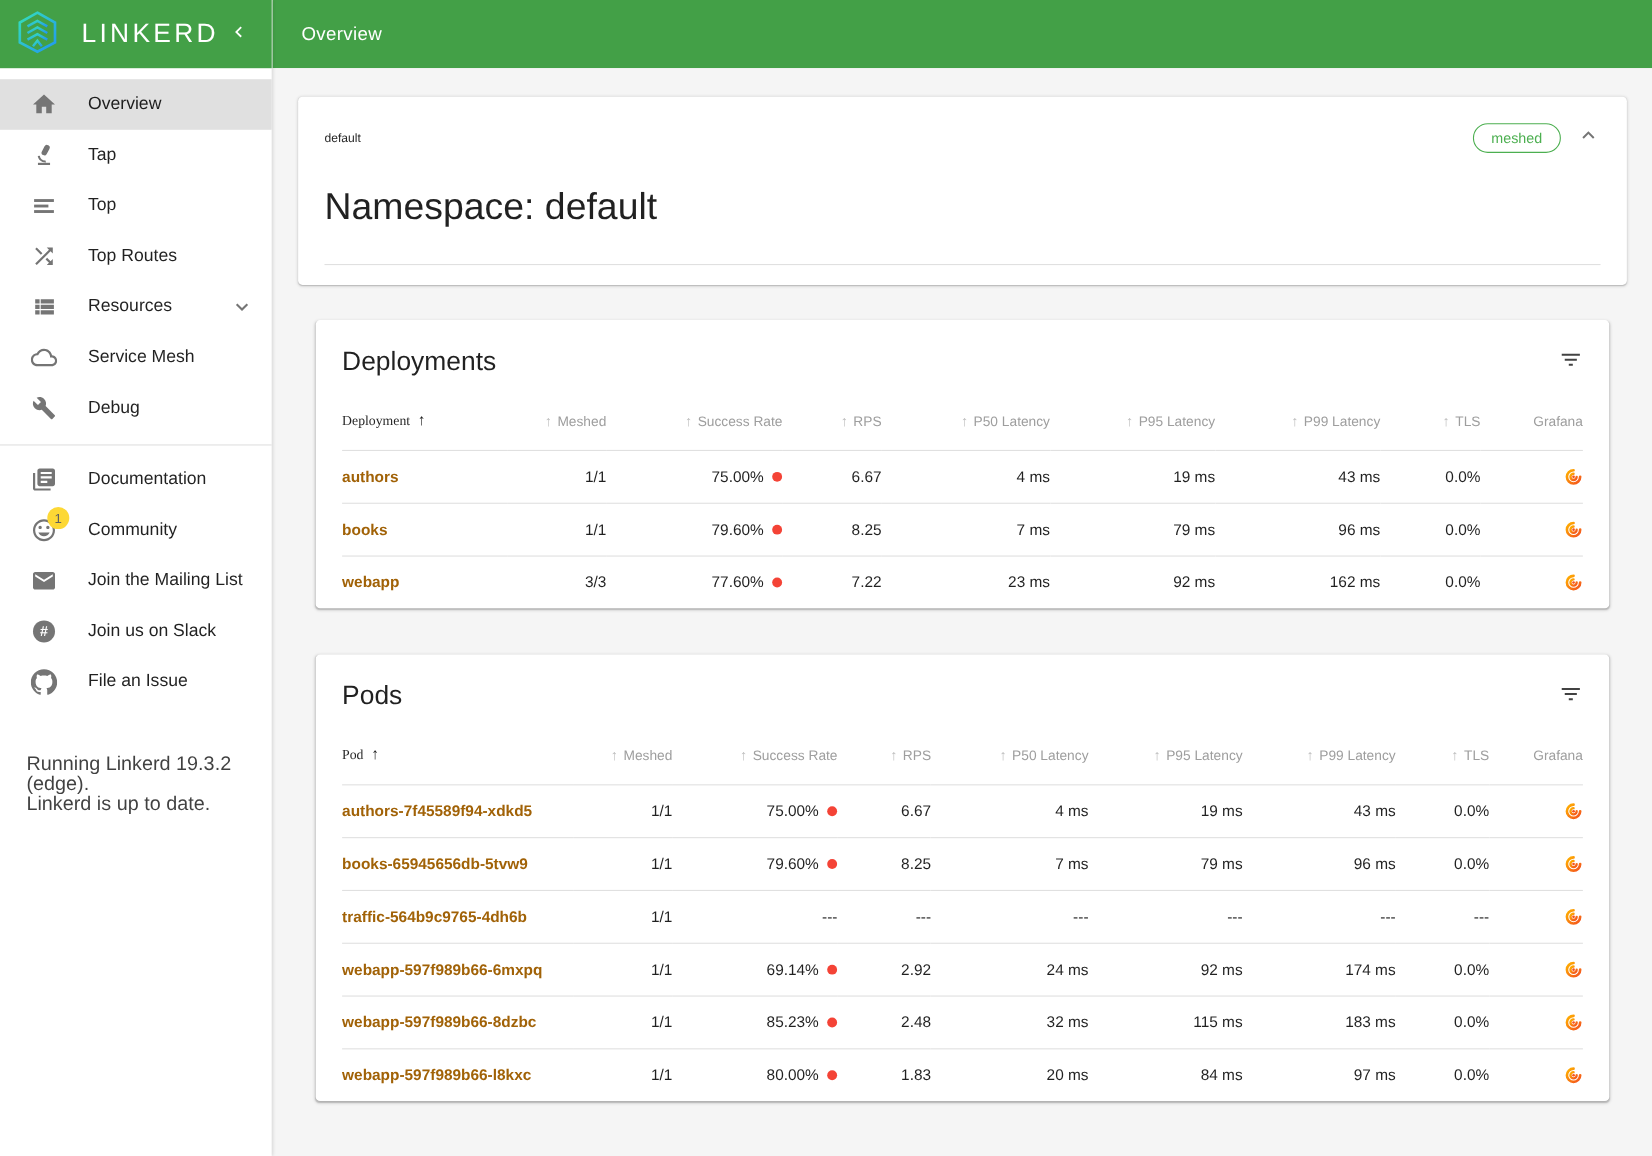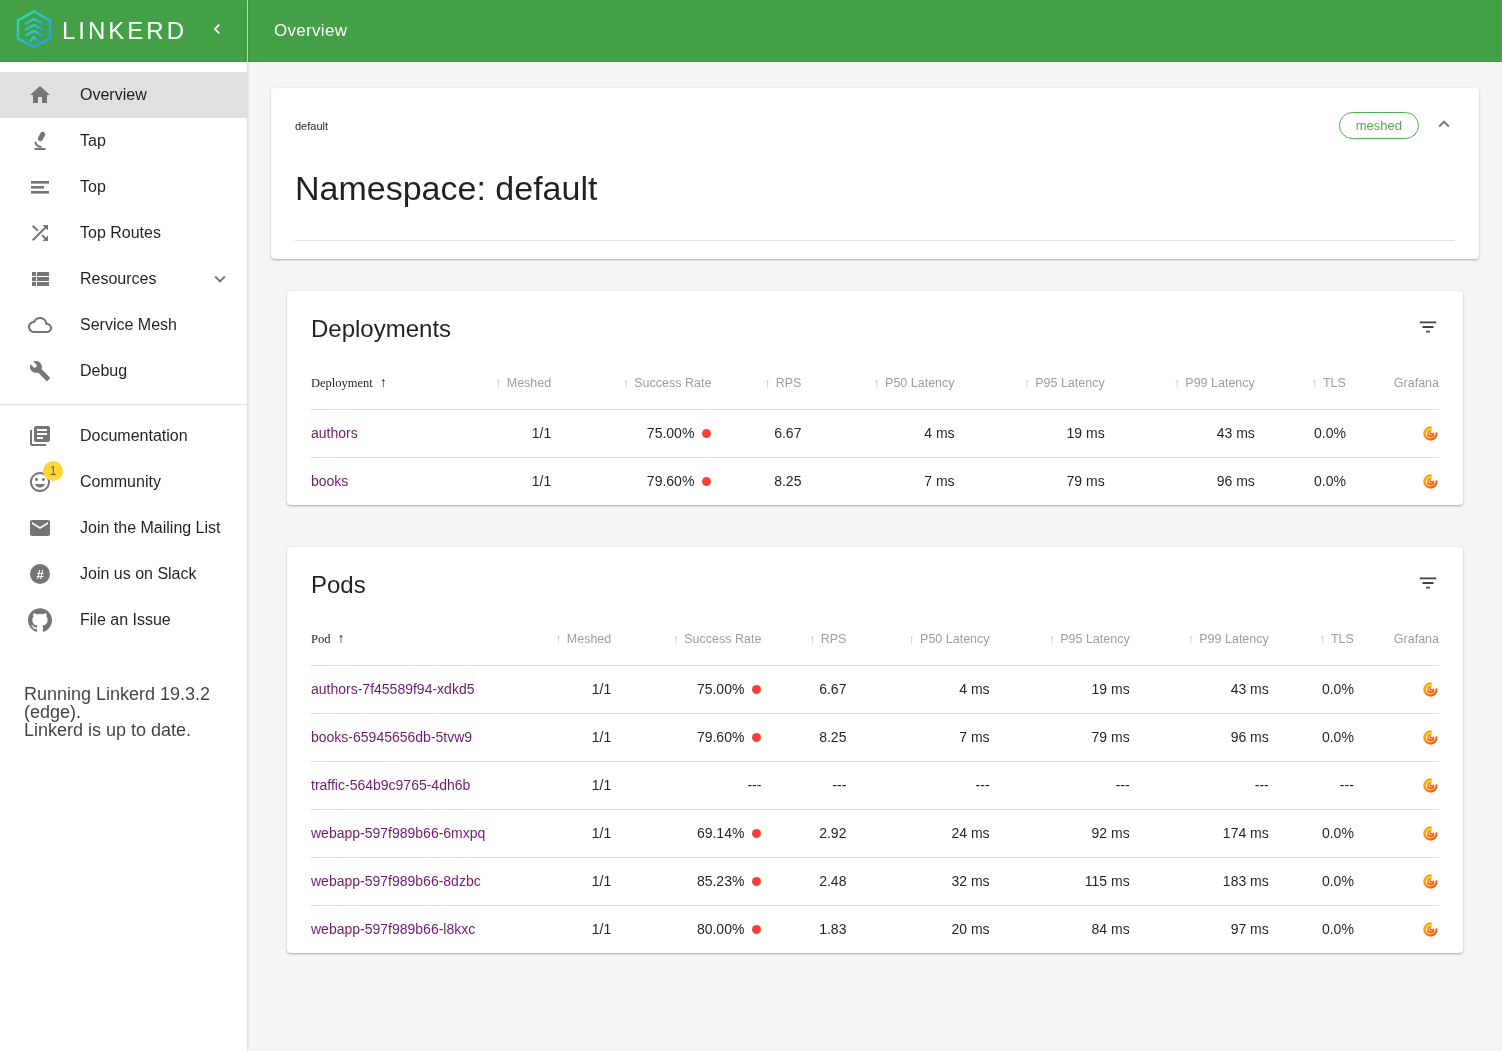--- a/index.html
+++ b/index.html
@@ -14,21 +14,21 @@
   
   .sidebar {
     width:247px; min-width:247px; background:#fff; height:100%;
     box-shadow: 1px 0 3px rgba(0,0,0,0.12); position:relative; z-index:2;
     display:flex; flex-direction:column;
   }
   .sidebar-head {
     height:62px; background:#43A047; display:flex; align-items:center;
     padding:0 10px 0 14px;
   }
-  .brand { display:flex; align-items:center; gap:8px; cursor:pointer; flex:1; }
+  .brand { display:flex; align-items:center; gap:20px; cursor:pointer; flex:1; }
   .brand-name { color:#fff; font-size:24px; letter-spacing:3px; font-weight:400; }
   .collapse-btn { color:#fff; display:flex; align-items:center; cursor:pointer; padding-right:10px; }
   .nav { padding-top:10px; }
   .side-item {
     height:46px; display:flex; align-items:center; padding:0 16px 0 28px;
     cursor:pointer; font-size:16px; color:rgba(0,0,0,0.87);
   }
   .side-item.selected { background:#e0e0e0; }
   .side-item .ic { width:24px; height:24px; margin-right:28px; display:flex; align-items:center; justify-content:center; position:relative; }
   .side-item svg { fill:#757575; }
@@ -83,21 +83,21 @@
   }
   th.first { text-align:left; color:rgba(0,0,0,0.87);font-family:Liberation Serif, serif; }
   th .arr::before { content:"\2191"; color:#bdbdbd; margin-right:5px; font-size:13px; }
   th.first .arr-after::before { content:"\2191"; color:#212121; margin-left:7px; font-weight:700; font-size:14px; }
   td {
     font-size:14px; height:48px; vertical-align:middle; text-align:right;
     border-bottom:1px solid #e0e0e0; padding:0; white-space:nowrap; color:rgba(0,0,0,0.87);
   }
   td.first { text-align:left; }
   tr:last-child td { border-bottom:none; }
-  a.rowlink { color:#701a75; text-decoration:none; cursor:pointer; }
+  a.rowlink { color:#a16207; text-decoration:none; cursor:pointer;font-weight:bold; }
   .sdot {
     display:inline-block; width:9px; height:9px; border-radius:50%;
     background:#F44336; margin-left:8px; vertical-align:baseline;
   }
   .gf { display:inline-flex; cursor:pointer; vertical-align:middle; }
 </style>
 </head>
 <body>
 
 <svg width="0" height="0" style="position:absolute">
@@ -348,20 +348,37 @@
                 <td>96 ms</td>
                 <td>0.0%</td>
                 <td><span class="gf">
                       <svg width="17" height="17" viewBox="0 0 24 24">
                         <path d="M12 3.5a8.5 8.5 0 1 0 8.5 8.5" stroke="url(#gfgrad)" stroke-width="3.4" fill="none" stroke-linecap="round"></path>
                         <path d="M12 8a4 4 0 1 0 4 4" stroke="url(#gfgrad)" stroke-width="3" fill="none" stroke-linecap="round"></path>
                         <circle cx="12" cy="12" r="1.7" fill="#F4511E"></circle>
                       </svg>
                     </span></td>
               </tr>
+              <tr>
+                <td class="first"><a class="rowlink">webapp</a></td>
+                <td>3/3</td>
+                <td><span>77.60%</span><span class="sdot"></span></td>
+                <td>7.22</td>
+                <td>23 ms</td>
+                <td>92 ms</td>
+                <td>162 ms</td>
+                <td>0.0%</td>
+                <td><span class="gf">
+                      <svg width="17" height="17" viewBox="0 0 24 24">
+                        <path d="M12 3.5a8.5 8.5 0 1 0 8.5 8.5" stroke="url(#gfgrad)" stroke-width="3.4" fill="none" stroke-linecap="round"></path>
+                        <path d="M12 8a4 4 0 1 0 4 4" stroke="url(#gfgrad)" stroke-width="3" fill="none" stroke-linecap="round"></path>
+                        <circle cx="12" cy="12" r="1.7" fill="#F4511E"></circle>
+                      </svg>
+                    </span></td>
+              </tr>
             </tbody>
           </table>
         </div>
 
         <div class="card table-card">
           <div class="table-card-head">
             <span class="table-title">Pods</span>
             <span class="filter-btn">
               <span>
                 <svg width="22" height="22" viewBox="0 0 24 24">

